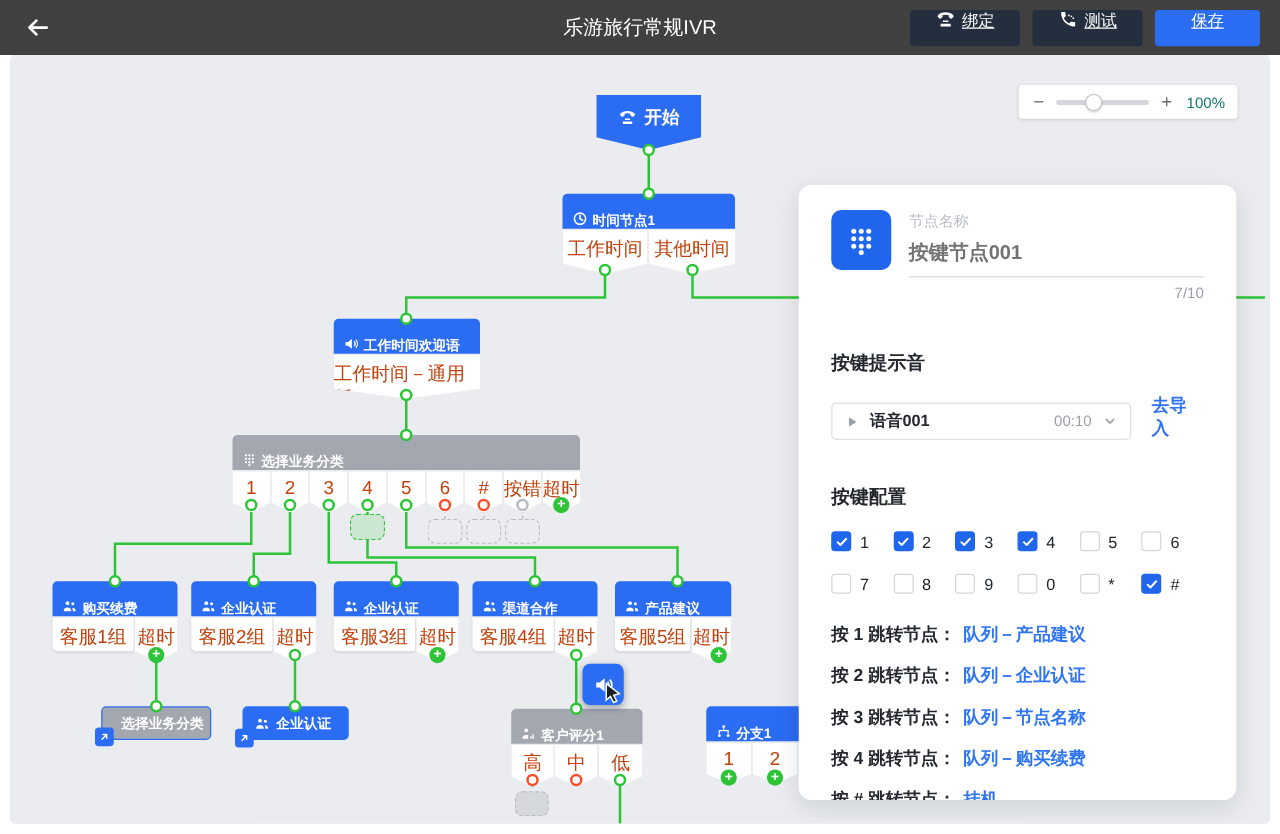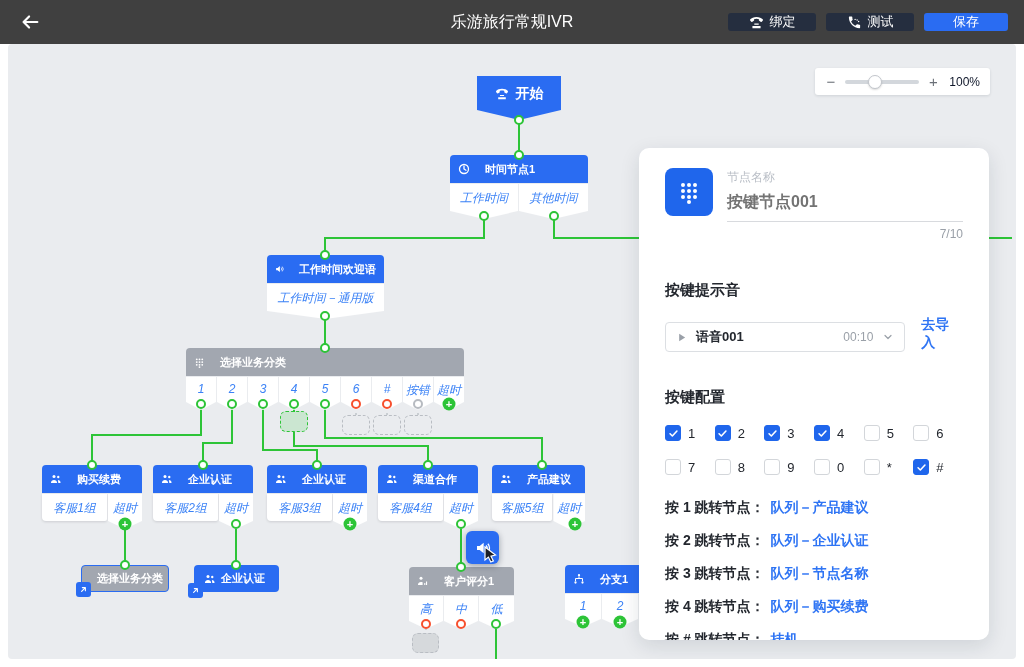--- a/index.html
+++ b/index.html
@@ -3,38 +3,38 @@
 <meta charset="utf-8">
 <style>
   *{margin:0;padding:0;box-sizing:border-box}
   html,body{width:1024px;height:667px;overflow:hidden;background:#fff;
     font-family:"Liberation Sans","DejaVu Sans",sans-serif;}
   
   .topbar{height:44px;background:#404040;display:flex;align-items:center;position:relative;padding:0 16px;}
   .back-btn{width:28px;height:28px;display:flex;align-items:center;justify-content:center;color:#fff;cursor:pointer;}
   .tb-title{position:absolute;left:0;right:0;text-align:center;color:#fff;font-size:16px;pointer-events:none;}
   .tb-actions{margin-left:auto;display:flex;gap:10px;align-items:center;z-index:2;}
-  .tb-btn{height:18px;min-width:88px;padding:0 16px;border-radius:3px;background:#252e3f;color:#fff;
-    font-size:13px;display:flex;align-items:center;justify-content:center;gap:6px;cursor:pointer;}
+  .tb-btn{height:29px;min-width:88px;padding:0 16px;border-radius:3px;background:#252e3f;color:#fff;
+    font-size:13px;display:flex;justify-content:center;gap:6px;cursor:pointer;text-decoration:underline;}
   .tb-btn.primary{background:#2a6cf2;min-width:84px;}
   
   .canvas{position:relative;width:1008px;height:615px;margin:0 8px;background:#eaecef;border-radius:4px;overflow:hidden;}
   .edges{position:absolute;inset:0;z-index:1;}
   .edges path{fill:none;stroke:#2dc437;stroke-width:2;}
   .edges path.dash{stroke:#bfc3c9;stroke-width:1.5;stroke-dasharray:3 3;}
   
   .node{position:absolute;z-index:3;}
-  .nhead{height:23px;border-radius:4px 4px 0 0;color:#fff;display:flex;align-items:center;gap:15px;
+  .nhead{height:23px;border-radius:4px 4px 0 0;color:#fff;display:flex;align-items:flex-start;gap:4px;
     padding:14px 8px;font-size:11px;white-space:nowrap;}
   .nhead.blue{background:#2a6cf2;}
   .nhead.gray{background:#a2a7b0;}
   .cells{display:flex;gap:1px;margin-top:1px;}
-  .cell{background:#fff;color:#3b82f6;font-size:12px;display:flex;justify-content:center;
+  .cell{background:#fff;color:#c2410c;font-size:15px;display:flex;justify-content:center;
     clip-path:polygon(0 0,100% 0,100% calc(100% - 8px),50% 100%,0 calc(100% - 8px));
-    height:33px;padding-top:5px;filter:drop-shadow(0 1px 1px rgba(25,30,40,.14));font-style:italic;}
+    height:33px;padding-top:5px;filter:drop-shadow(0 1px 1px rgba(25,30,40,.14));}
   .cell.tall{height:35px;padding-top:6px;}
   .cell.flat{clip-path:none;height:27px;border-radius:0 0 2px 4px;}
   .startnode{position:absolute;z-index:3;background:#2a6cf2;color:#fff;display:flex;align-items:center;
     justify-content:center;gap:7px;font-size:14px;font-weight:bold;padding-bottom:9px;
     clip-path:polygon(0 0,100% 0,100% 77%,50% 100%,0 77%);filter:drop-shadow(0 1px 2px rgba(25,30,40,.2));}
   .refnode{position:absolute;z-index:3;height:27px;border-radius:4px;color:#fff;font-size:11px;
     display:flex;align-items:center;gap:5px;padding:0 10px;white-space:nowrap;}
   .refnode.grayfill{background:#a2a7b0;border:1px solid #2a6cf2;}
   .refnode.bluefill{background:#2a6cf2;}
   .refbadge{position:absolute;left:-6px;bottom:-6px;width:15px;height:15px;border-radius:3px;
@@ -54,21 +54,21 @@
   .dragnode{position:absolute;width:33px;height:33px;border-radius:6px;background:#2a6cf2;z-index:6;
     display:flex;align-items:center;justify-content:center;color:#fff;box-shadow:0 2px 6px rgba(10,20,40,.35);}
   .cursor{position:absolute;z-index:7;}
   
   .zoomctl{position:absolute;left:807px;top:24px;width:175px;height:27px;background:#fff;border-radius:3px;
     box-shadow:0 1px 3px rgba(20,30,50,.12);display:flex;align-items:center;padding:0 10px;gap:8px;z-index:5;}
   .zbtn{color:#6b7078;font-size:15px;width:14px;text-align:center;cursor:pointer;line-height:1;}
   .ztrack{position:relative;width:88px;height:4px;background:#d3d7dc;border-radius:2px;}
   .zknob{position:absolute;top:50%;left:30px;width:14px;height:14px;border-radius:50%;background:#fff;
     border:1px solid #c2c6cc;transform:translate(-50%,-50%);box-shadow:0 1px 2px rgba(0,0,0,.15);}
-  .zlevel{font-size:12px;color:#0f172a;margin-left:2px;}
+  .zlevel{font-size:12px;color:#0f766e;margin-left:2px;}
   
   .panel{position:absolute;left:631px;top:104px;width:350px;height:492px;background:#fff;border-radius:10px;
     box-shadow:0 6px 20px rgba(20,30,50,.12);z-index:10;padding:20px 26px;overflow:hidden;}
   .nameblock{display:flex;gap:14px;}
   .tile{width:48px;height:48px;border-radius:8px;background:#1f66ec;display:flex;align-items:center;
     justify-content:center;color:#fff;flex:none;}
   .nb-right{flex:1;}
   .nb-label{font-size:12px;color:#b9bec6;margin-top:1px;}
   .nb-input{font-size:16px;color:#737373;font-weight:bold;padding:6px 0 8px;border-bottom:1px solid #d8dade;}
   .nb-count{font-size:12px;color:#9aa0a8;text-align:right;margin-top:5px;}

